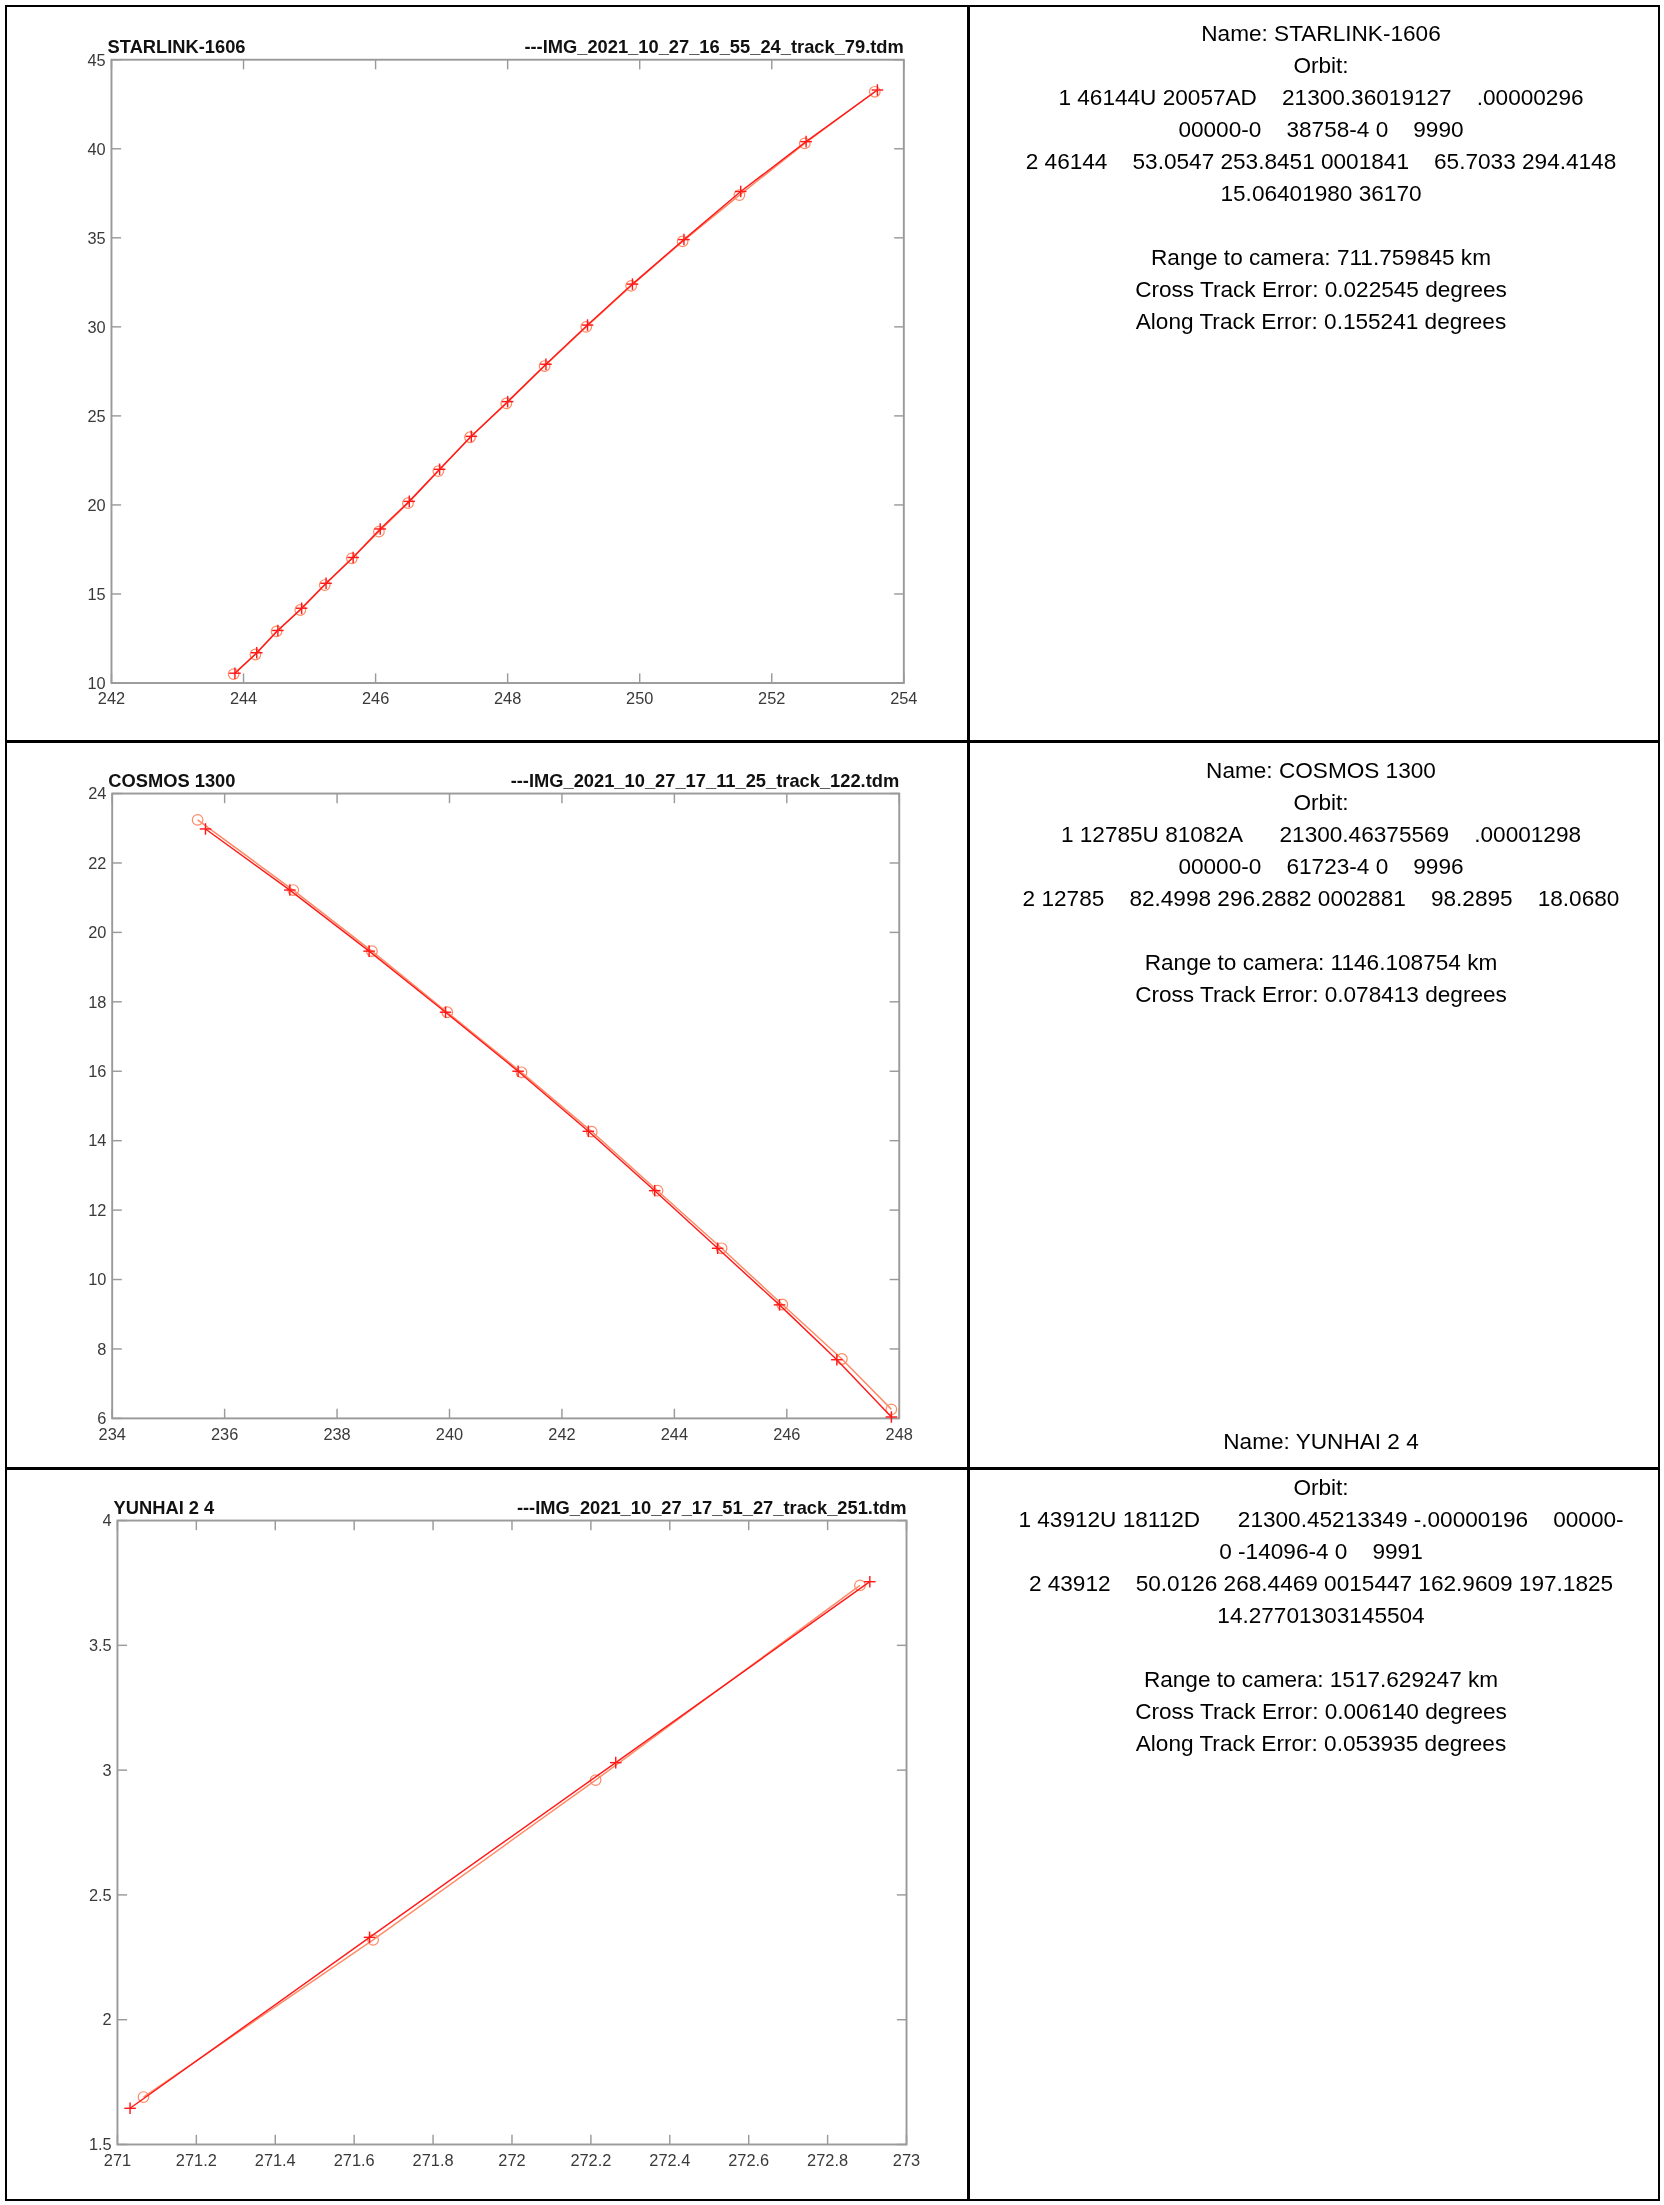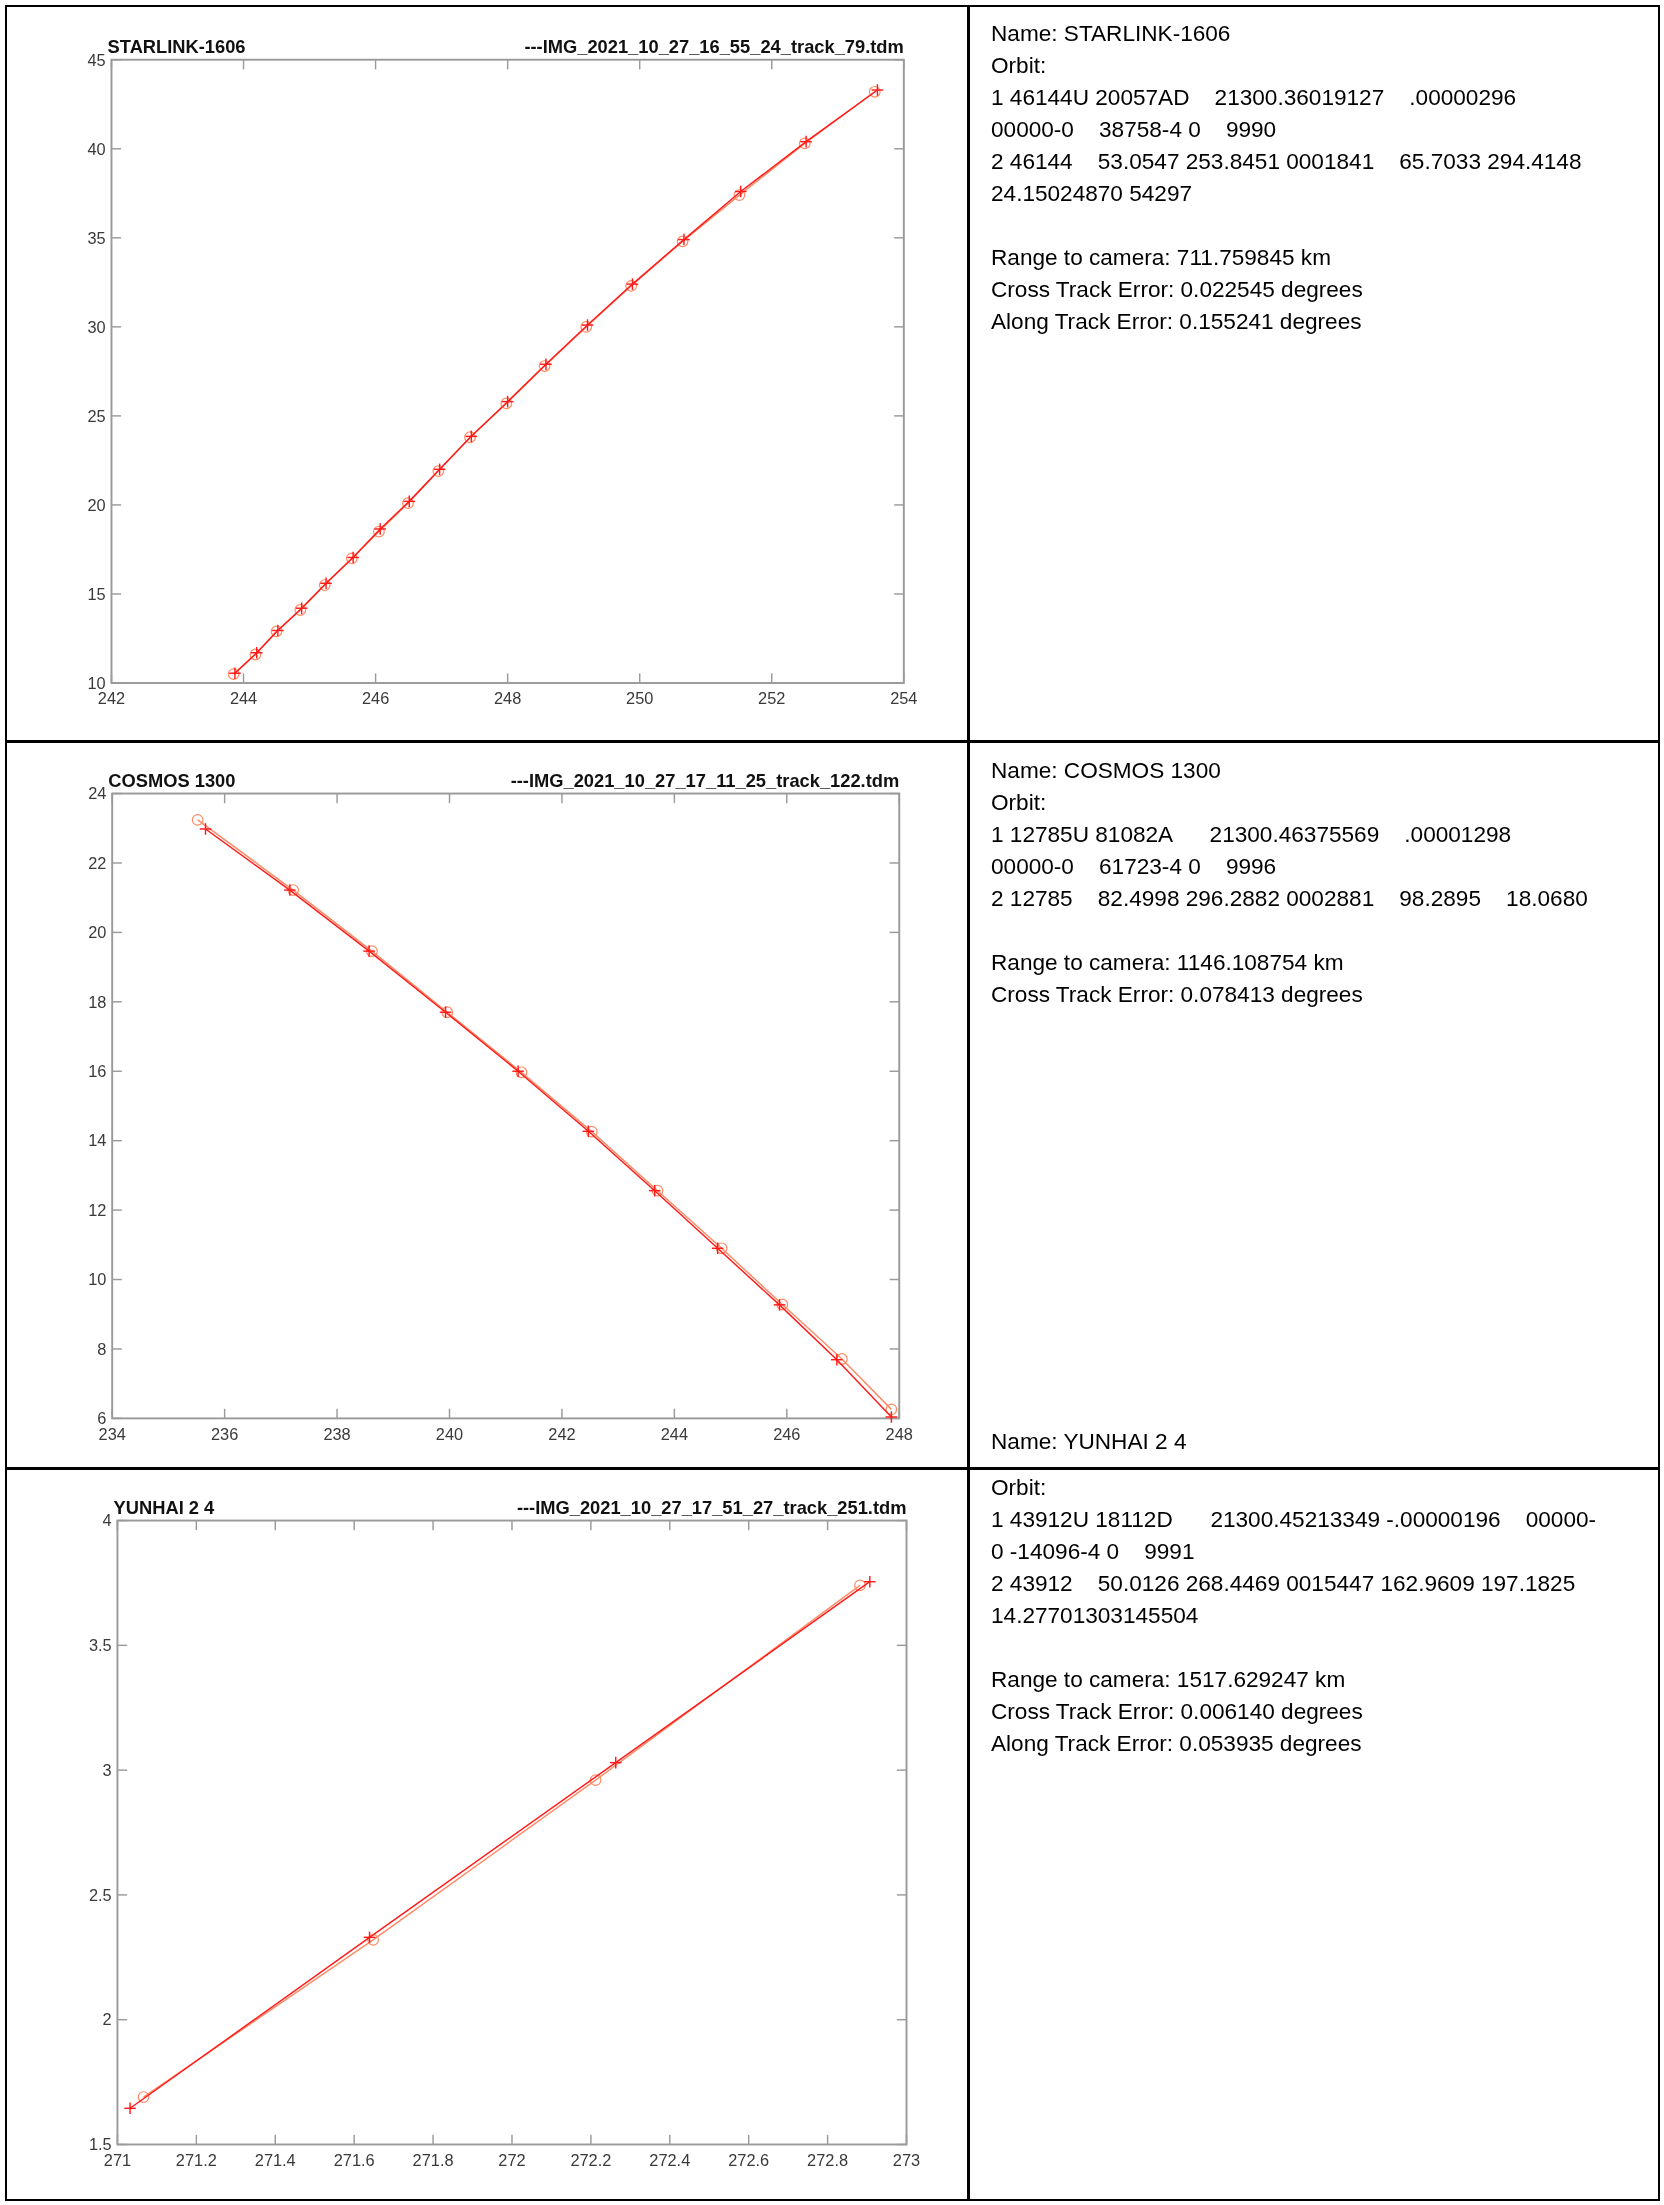--- a/index.html
+++ b/index.html
@@ -3,21 +3,21 @@
 <meta charset="utf-8">
 <style>
   html, body { margin: 0; padding: 0; background: #ffffff; }
   body { width: 1665px; height: 2205px; position: relative; overflow: hidden;
          font-family: "Liberation Sans", sans-serif; }
   .table { position: absolute; left: 4.8px; top: 4.8px; width: 1655px; height: 2196px;
            border: 2.9px solid #000; box-sizing: border-box; }
   .vline { position: absolute; left: 967px; top: 4.8px; width: 2.9px; height: 2196px; background: #000; }
   .hline { position: absolute; left: 4.8px; width: 1655px; height: 2.9px; background: #000; }
   .chart-cell { position: absolute; left: 7.7px; width: 959px; margin-left: 24px; }
-  .text-cell { position: absolute; left: 991px; width: 660px; font-size: 22.6px; line-height: 32px; color: #000; }
+  .text-cell { position: absolute; left: 991px; width: 660px; font-size: 22.6px; line-height: 32px; color: #000; text-align: center; }
   .text-cell .line { white-space: pre; display: block; height: 32px; }
   .text-cell .gap { display: block; height: 32px; }
   .text-cell .gap-small { display: block; height: 13.5px; }
   svg text { font-family: "Liberation Sans", sans-serif; }
   .chart-title { font-weight: bold; font-size: 38px; fill: #111; }
   .tick-label { font-size: 34px; fill: #3a3a3a; }
 </style>
 </head>
 <body>
 
@@ -169,21 +169,21 @@
         <line x1="1755.166666666666" y1="157.85142857142864" x2="1755.166666666666" y2="181.85142857142864" stroke="#ff1a1a" stroke-width="3"></line>
       </g>
     </svg>
 </div>
 <div class="text-cell" style="top:18.3px">
   <span class="line">Name: STARLINK-1606</span>
   <span class="line">Orbit:</span>
   <span class="line">1 46144U 20057AD    21300.36019127    .00000296</span>
   <span class="line">00000-0    38758-4 0    9990</span>
   <span class="line">2 46144    53.0547 253.8451 0001841    65.7033 294.4148</span>
-  <span class="line">24.15024870 54297</span>
+  <span class="line">15.06401980 36170</span>
   <span class="gap"></span>
   <span class="line">Range to camera: 711.759845 km</span>
   <span class="line">Cross Track Error: 0.022545 degrees</span>
   <span class="line">Along Track Error: 0.155241 degrees</span>
 </div>
 
 <div class="chart-cell" style="top:743px;height:712px">
   <svg class="chart-svg" width="959" height="724" viewBox="0 0 1991 1504">
       <text x="158" y="91" class="chart-title">COSMOS 1300</text>
       <text x="1801" y="91" class="chart-title" text-anchor="end">---IMG_2021_10_27_17_11_25_track_122.tdm</text>

